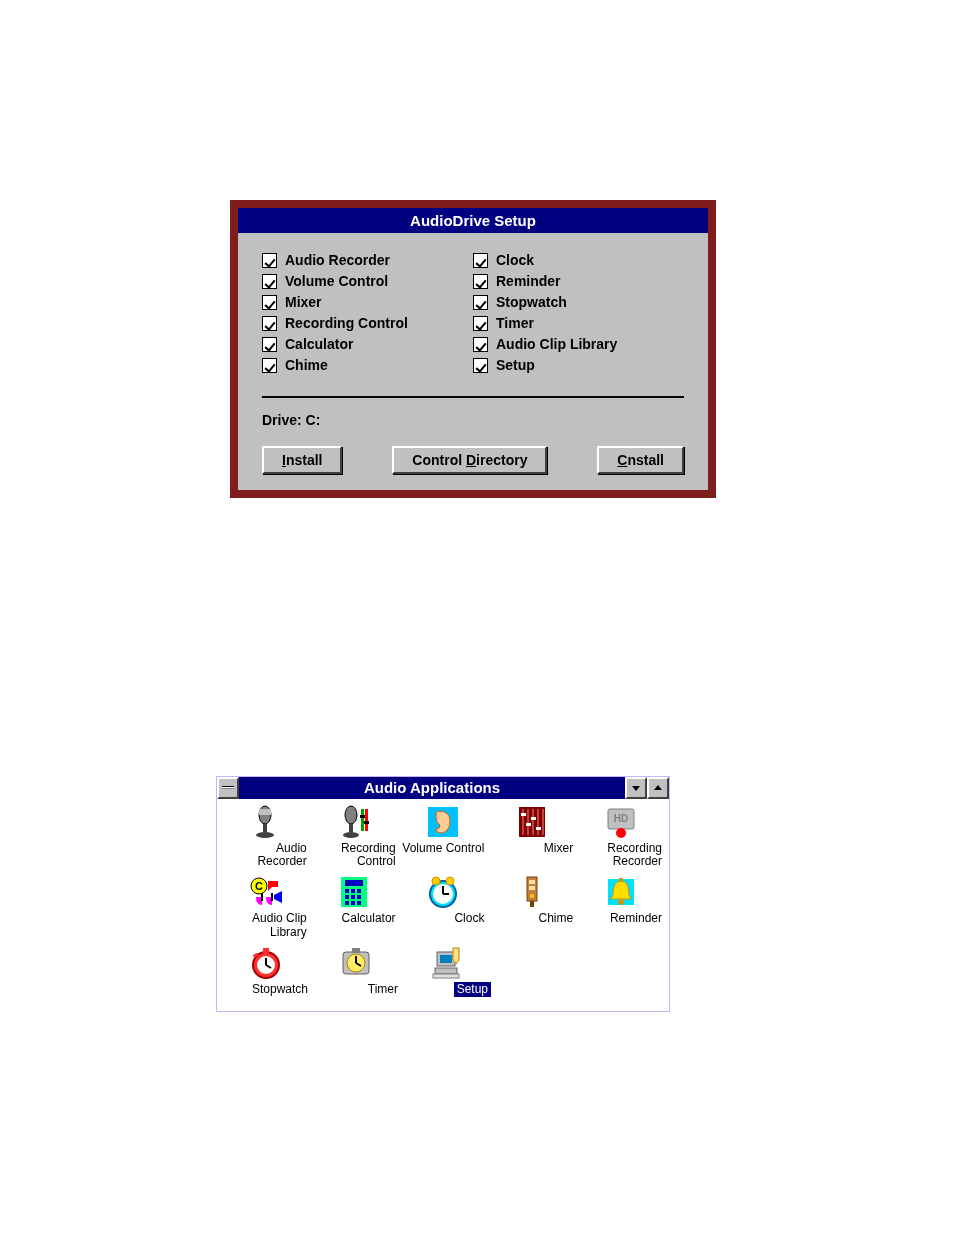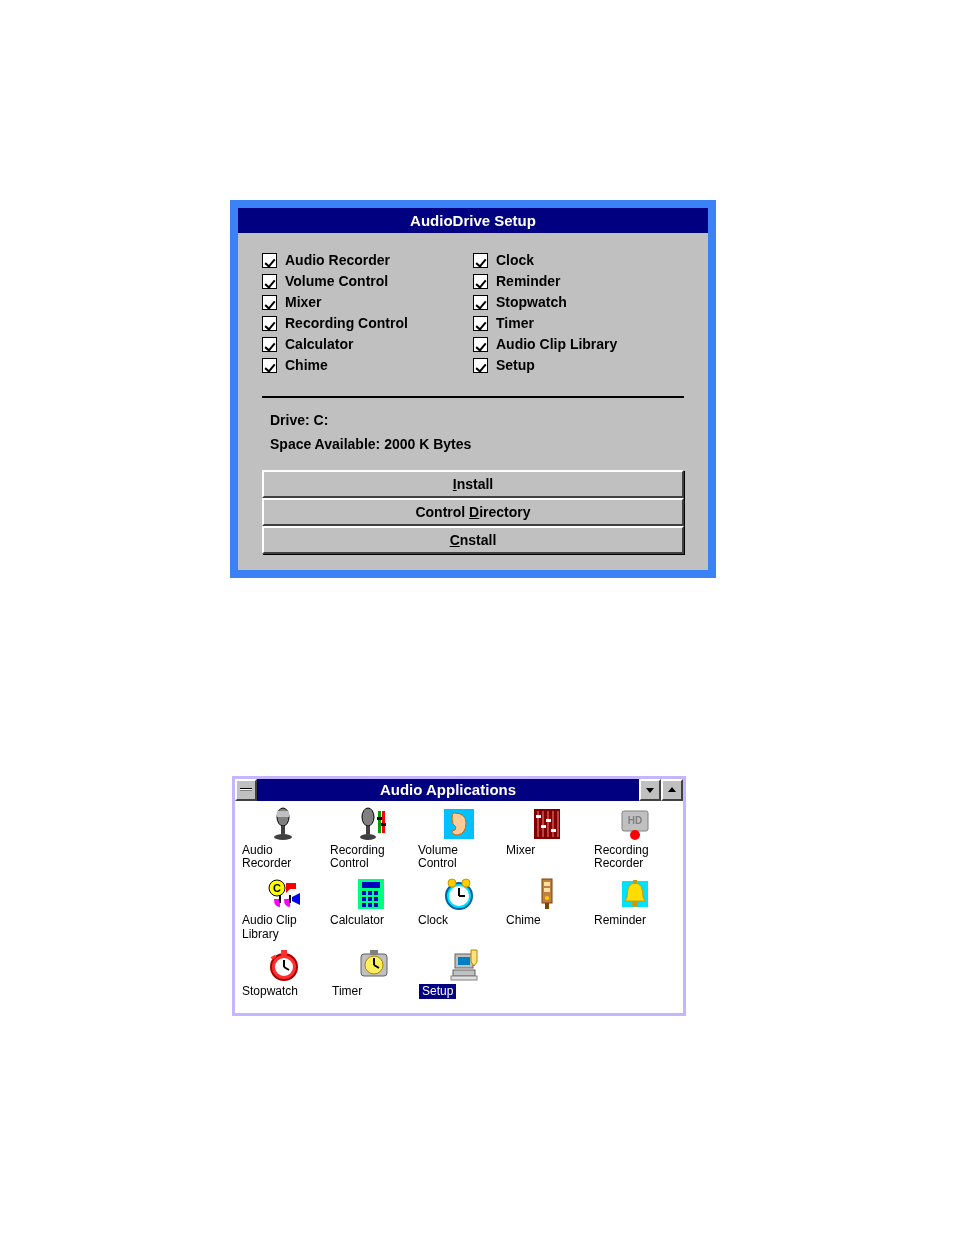--- a/index.html
+++ b/index.html
@@ -9,21 +9,21 @@
   height: 1235px;
   background: #fff;
   font-family: Arial, Helvetica, sans-serif;
   position: relative;
 }
 .dialog1 {
   position: absolute;
   left: 230px;
   top: 200px;
   width: 486px;
-  border: 8px solid #3b82f6;
+  border: 8px solid #7f1d1d;
   background: #c0c0c0;
   box-sizing: border-box;
 }
 .dialog1 .titlebar {
   background: #000080;
   color: #fff;
   font-weight: bold;
   text-align: center;
   padding: 4px 0;
   font-size: 15px;
@@ -70,51 +70,50 @@
   color: #000;
 }
 .divider {
   border-top: 2px solid #000;
   margin: 18px 0 14px 0;
 }
 .info-line {
   font-size: 14px;
   font-weight: bold;
   color: #000;
-  margin: 8px 8px;
+  margin: 8px 0;
 }
 .btnrow {
   display: flex;
   justify-content: space-between;
   margin-top: 18px;
-  flex-direction: column;
 }
 .win-btn {
   background: #c0c0c0;
   border-top: 2px solid #fff;
   border-left: 2px solid #fff;
   border-right: 2px solid #404040;
   border-bottom: 2px solid #404040;
   box-shadow: 1px 1px 0 #000;
   padding: 4px 18px;
   font-size: 14px;
   font-weight: bold;
   cursor: default;
   text-align: center;
 }
 .win-btn span.u { text-decoration: underline; }
 
 
 .window2 {
   position: absolute;
-  left: 232px;
+  left: 216px;
   top: 776px;
   width: 454px;
   background: #fff;
-  border: 3px solid #c4b5fd;
+  border: 1px solid #c4b5fd;
   box-sizing: border-box;
 }
 .window2 .titlebar2 {
   display: flex;
   align-items: stretch;
   height: 22px;
 }
 .tb-btn {
   width: 22px;
   background: #c0c0c0;
@@ -141,21 +140,21 @@
 .icon-grid {
   padding: 6px 4px 8px 4px;
 }
 .icon-row {
   display: flex;
   justify-content: flex-start;
   margin-bottom: 6px;
 }
 .icon-cell {
   width: 90px;
-  text-align: left;
+  text-align: right;
   font-size: 12px;
   color: #000;
   cursor: default;
 }
 .icon-cell .ic {
   width: 34px;
   height: 34px;
   margin: 0 auto 2px auto;
   display: flex;
   align-items: center;
@@ -227,21 +226,20 @@
             <span class="chk-label">Audio Clip Library</span>
           </div>
         <div class="chk-row">
             <div class="chk checked"></div>
             <span class="chk-label">Setup</span>
           </div>
       </div>
     </div>
     <div class="divider"></div>
     <div class="info-line">Drive: C:</div>
-    <div class="info-line">Space Available: 2000 K Bytes</div>
     <div class="btnrow">
       <div class="win-btn"><span class="u">I</span><span>nstall</span></div>
       <div class="win-btn"><span>Control </span><span class="u">D</span><span>irectory</span></div>
       <div class="win-btn"><span class="u">C</span><span>nstall</span></div>
     </div>
   </div>
 </div>
 
 <div class="window2">
   <div class="titlebar2">

